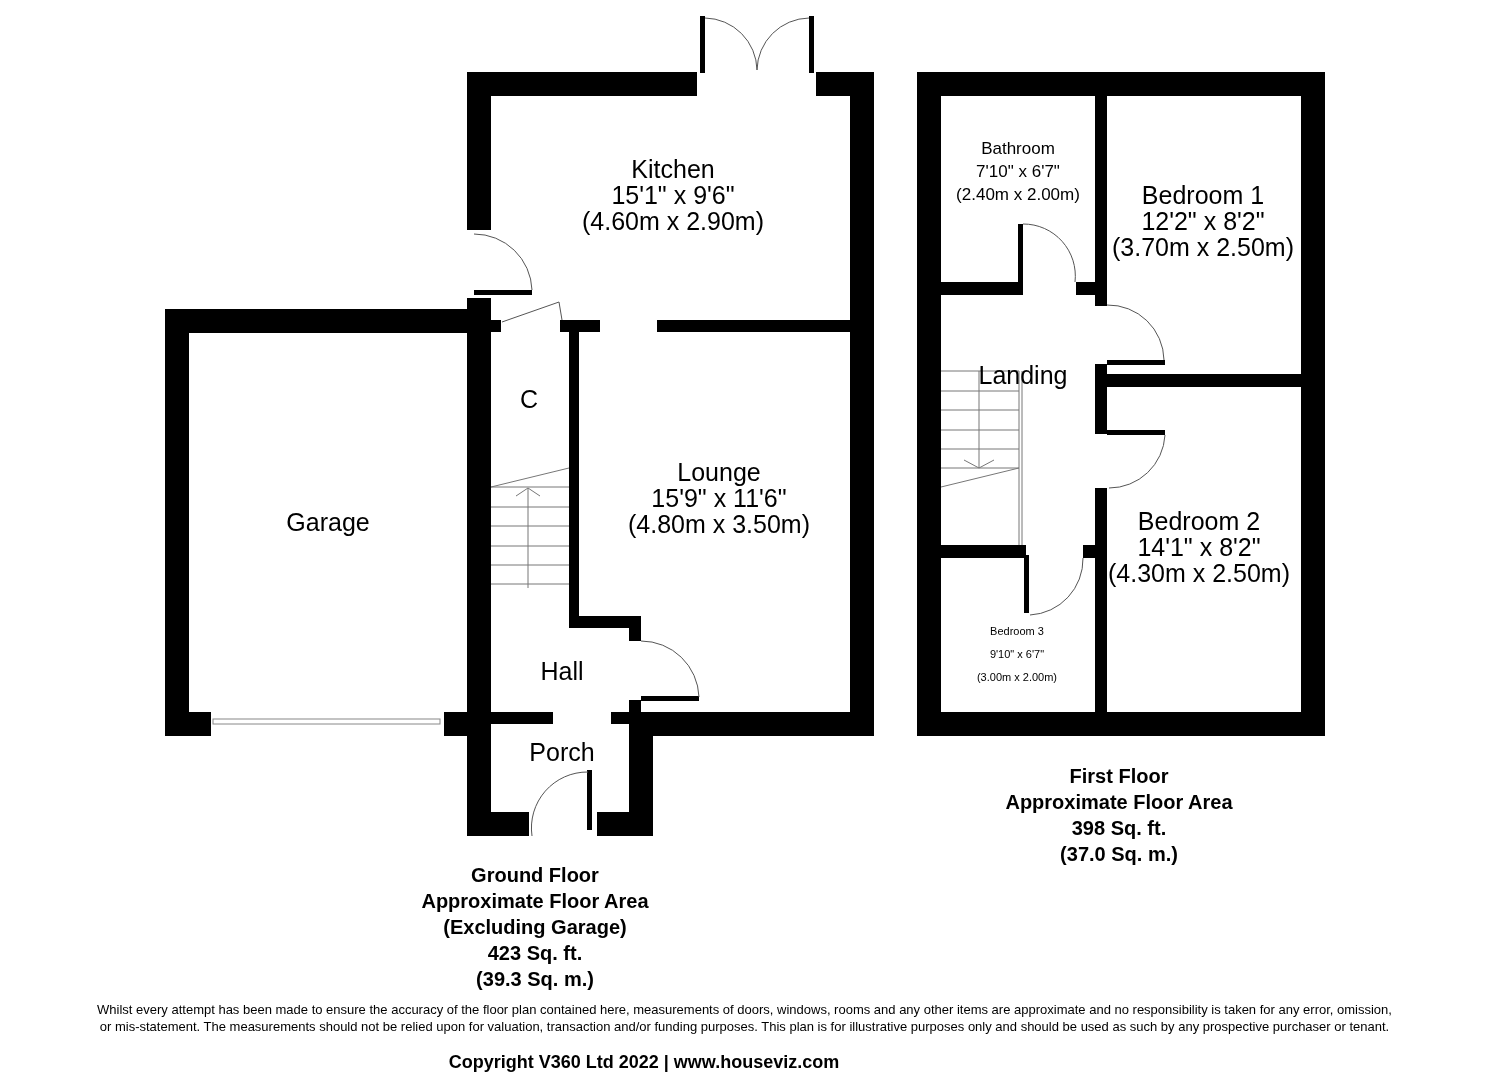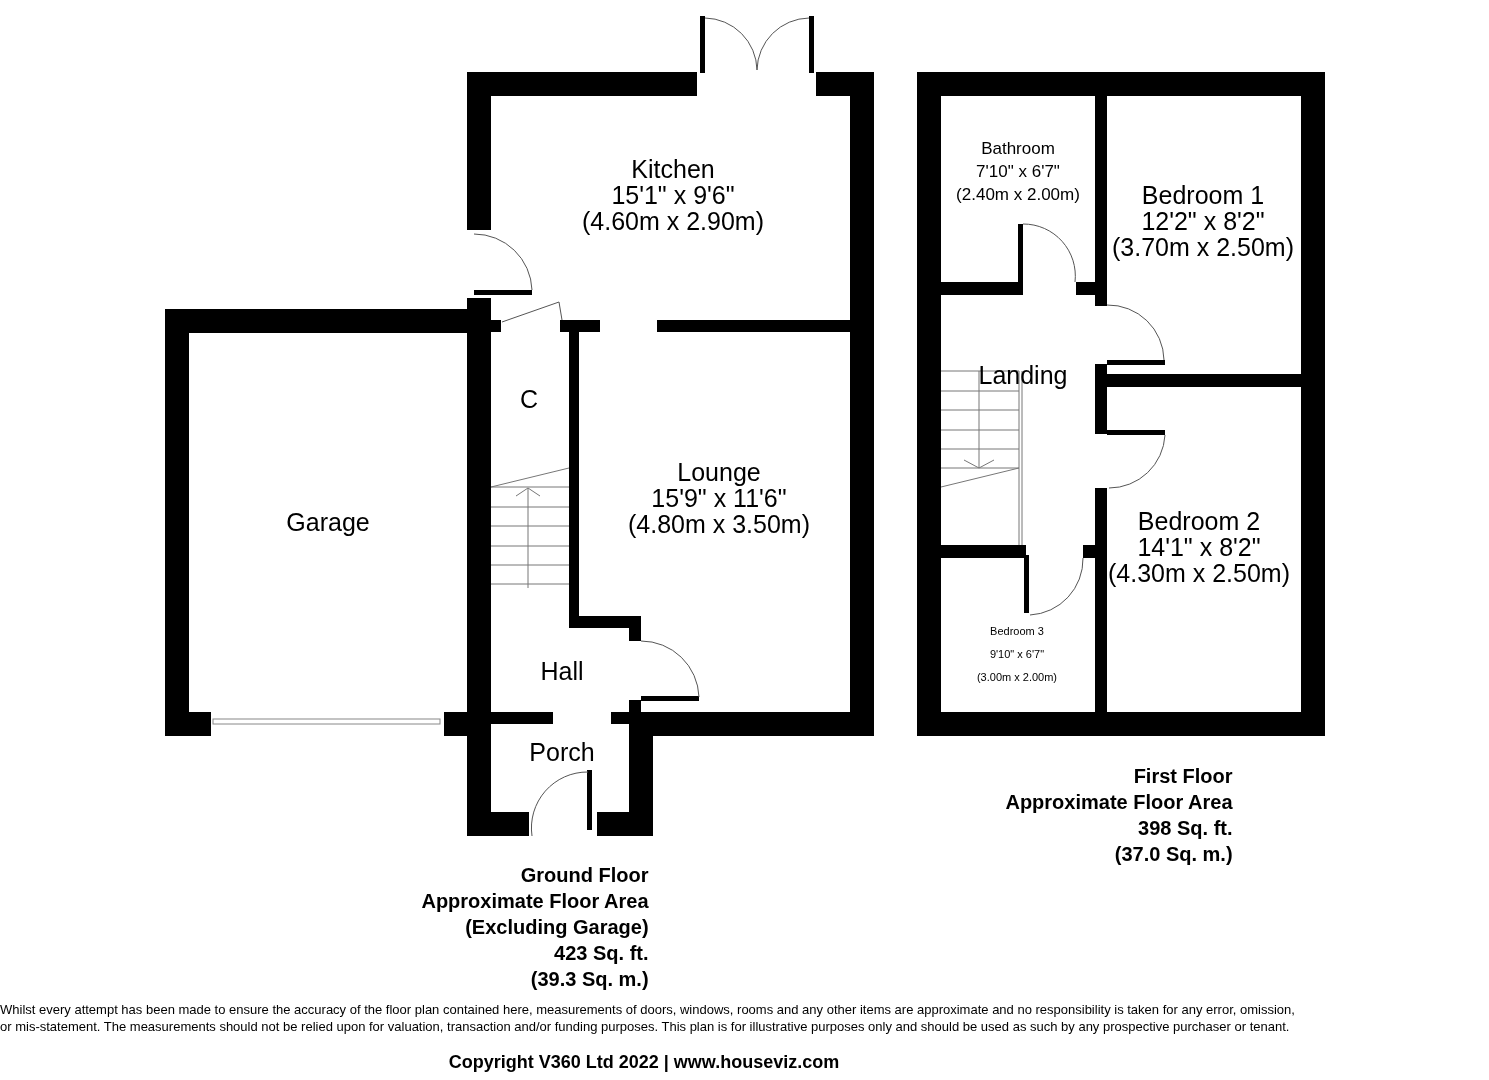--- a/index.html
+++ b/index.html
@@ -5,25 +5,25 @@
   html, body { margin: 0; padding: 0; background: #ffffff; }
   body { width: 1489px; height: 1080px; position: relative; overflow: hidden;
          font-family: "Liberation Sans", sans-serif; color: #000; }
   svg#plan { position: absolute; left: 0; top: 0; }
   .wall { fill: #000; }
   .thin { fill: none; stroke: #555; stroke-width: 1; }
   .stair { fill: none; stroke: #777; stroke-width: 1; }
   .label { position: absolute; text-align: center; white-space: nowrap;
            font-size: 25px; line-height: 26px; transform: translateX(-50%); }
   .label span { display: block; }
-  .area { position: absolute; text-align: right; font-weight: bold;
+  .area { position: absolute; text-align: center; font-weight: bold;
           font-size: 20px; line-height: 26px; transform: translateX(-50%); white-space: nowrap; }
   .area span { display: block; }
   .disclaimer { position: absolute; left: 0; width: 1489px; top: 1001px;
-                text-align: left; font-size: 13px; line-height: 17px; }
+                text-align: center; font-size: 13px; line-height: 17px; }
   .disclaimer span { display: block; }
   .copyright { position: absolute; left: 0; width: 1288px; top: 1052px; text-align: center;
                font-weight: bold; font-size: 18px; }
 </style>
 </head>
 <body>
 
 <svg id="plan" width="1489" height="1080" viewBox="0 0 1489 1080">
 
   <g>

